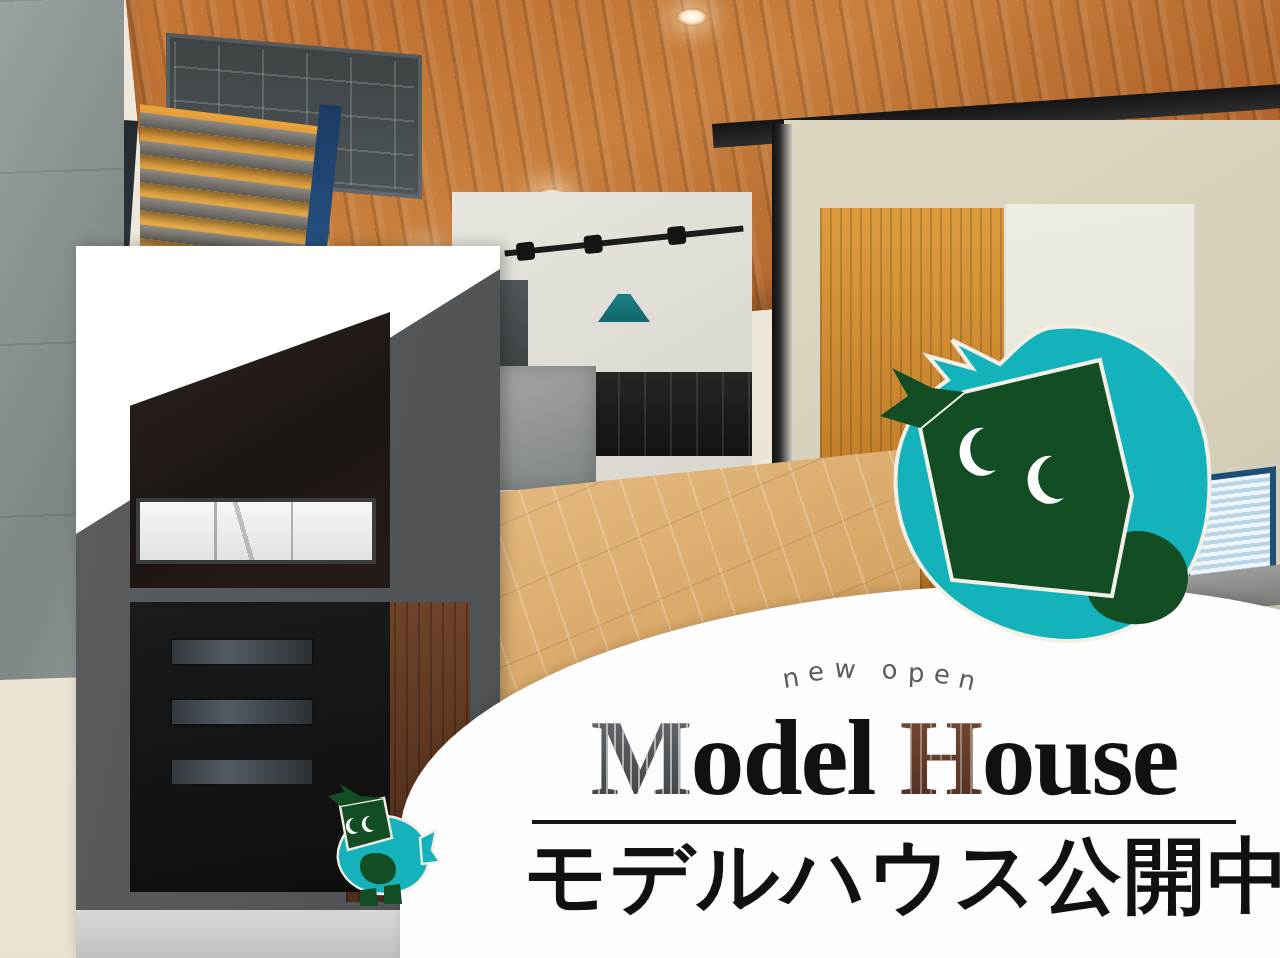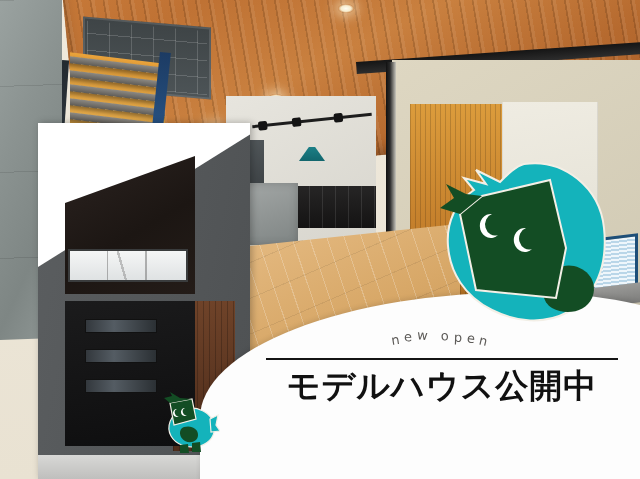--- a/index.html
+++ b/index.html
@@ -282,21 +282,21 @@
       linear-gradient(180deg,#7a4d38,#5e3929 60%,#4b2d20);
     -webkit-background-clip:text;background-clip:text;color:transparent;
   }
   .rule{
     height:0;border-top:2px solid #141414;
     margin:6px 4px 7px 4px;
   }
   .title-jp{
     font-family:"DejaVu Serif","Liberation Serif",serif;
     font-weight:700;
-    font-size:33px;
+    font-size:41px;
     line-height:38px;
     color:#111;
     text-align:center;
     white-space:nowrap;
     letter-spacing:1px;
     margin:0;
   }
 
   
   .mascot-big{position:absolute;left:424px;top:162px;width:190px;height:162px;}
@@ -403,19 +403,20 @@
     <path d="M22 54 L30 53 L31 62 L22 62 Z" fill="#134d24"></path>
     <path d="M34 52 L42 51 L43 61 L34 61 Z" fill="#134d24"></path>
   </svg>
 
   <div class="banner">
 
     <div class="new-open">
       <span class="no-n">n</span><span class="no-e">e</span><span class="no-w">w</span><span class="no-sp">&nbsp;</span><span class="no-o">o</span><span class="no-p">p</span><span class="no-e2">e</span><span class="no-n2">n</span>
     </div>
 
+    <div class="title-en"><span class="tex-m">M</span><span>odel </span><span class="tex-h">H</span><span>ouse</span></div>
 
     <div class="rule"></div>
 
     <div class="title-jp">モデルハウス公開中</div>
   </div>
 
 </div>
 
 </body></html>

